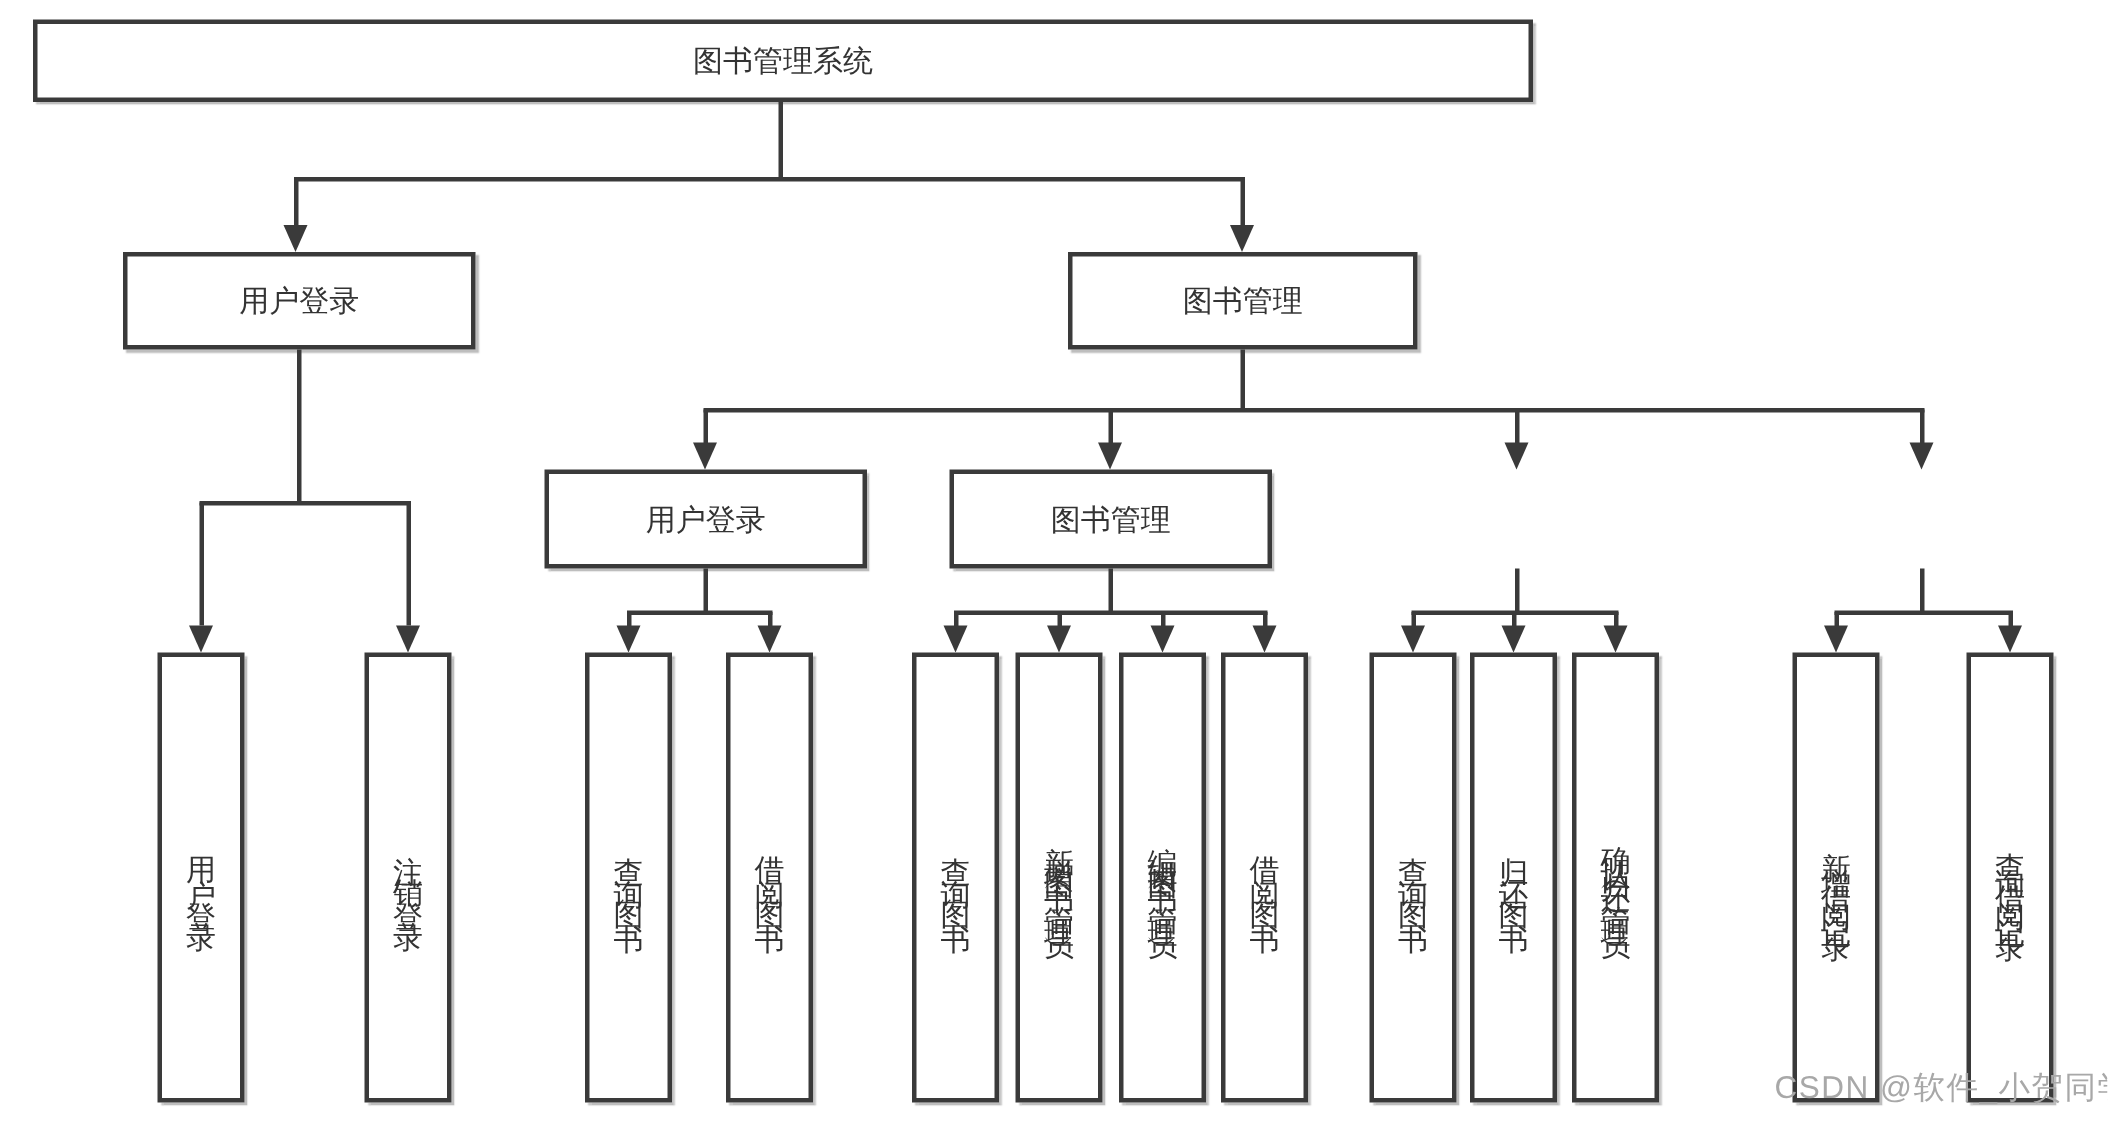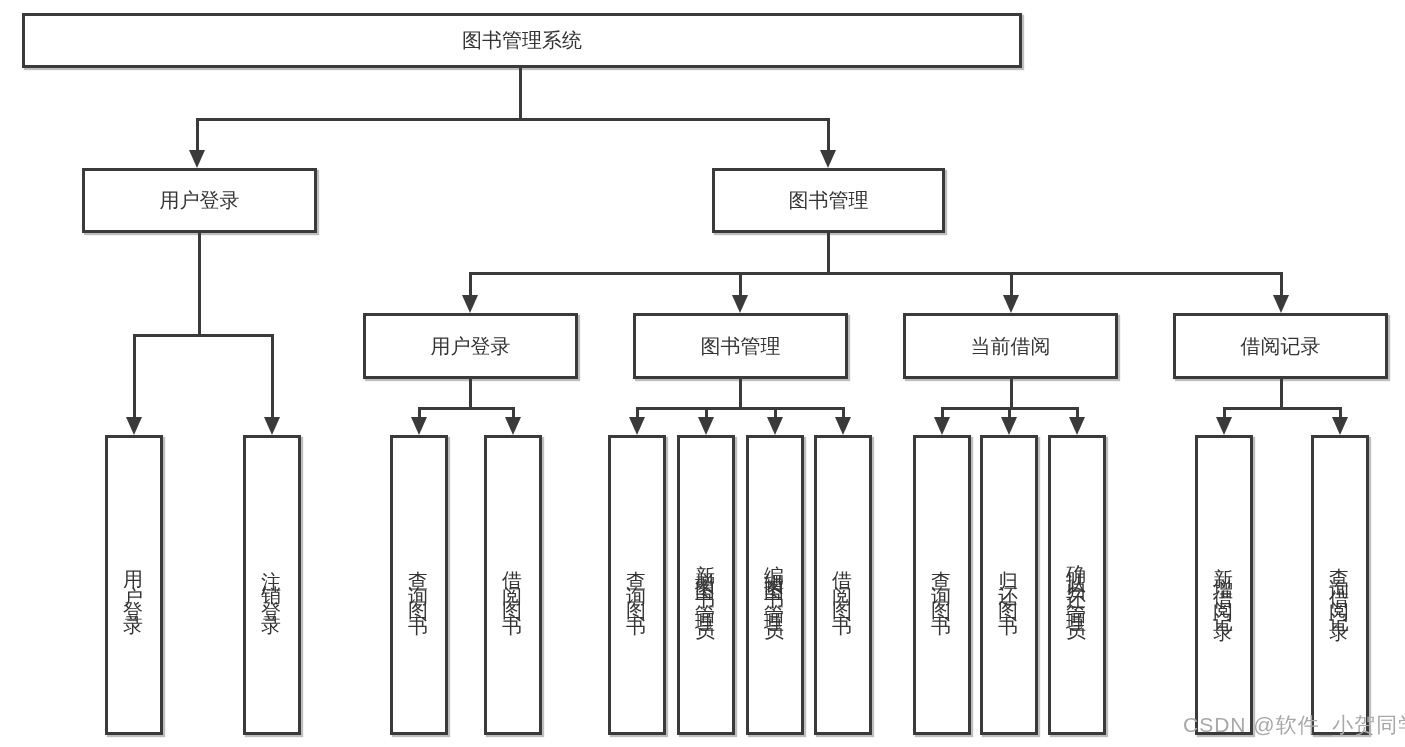--- a/index.html
+++ b/index.html
@@ -92,22 +92,20 @@
     <div class="vline" style="left:739px;top:273px;height:24px"></div>
     <div class="arrow" style="left:732px;top:295px"></div>
     <div class="vline" style="left:1010px;top:273px;height:24px"></div>
     <div class="arrow" style="left:1003px;top:295px"></div>
     <div class="vline" style="left:1280px;top:273px;height:24px"></div>
     <div class="arrow" style="left:1273px;top:295px"></div>
   </div>
 
   <div class="box" style="left:363px;top:313px;width:215px;height:66px">用户登录</div>
   <div class="box" style="left:633px;top:313px;width:215px;height:66px">图书管理</div>
-  <div class="box" style="left:903px;top:313px;width:215px;height:66px">当前借阅</div>
-  <div class="box" style="left:1173px;top:313px;width:215px;height:66px">借阅记录</div>
 
   <div>
     <div class="vline" style="left:469px;top:379px;height:29px"></div>
     <div class="hline" style="left:418px;top:407px;width:97px"></div>
     <div class="vline" style="left:418px;top:408px;height:10px"></div>
     <div class="arrow" style="left:411px;top:417px"></div>
     <div class="vline" style="left:512px;top:408px;height:10px"></div>
     <div class="arrow" style="left:505px;top:417px"></div>
   </div>
 

